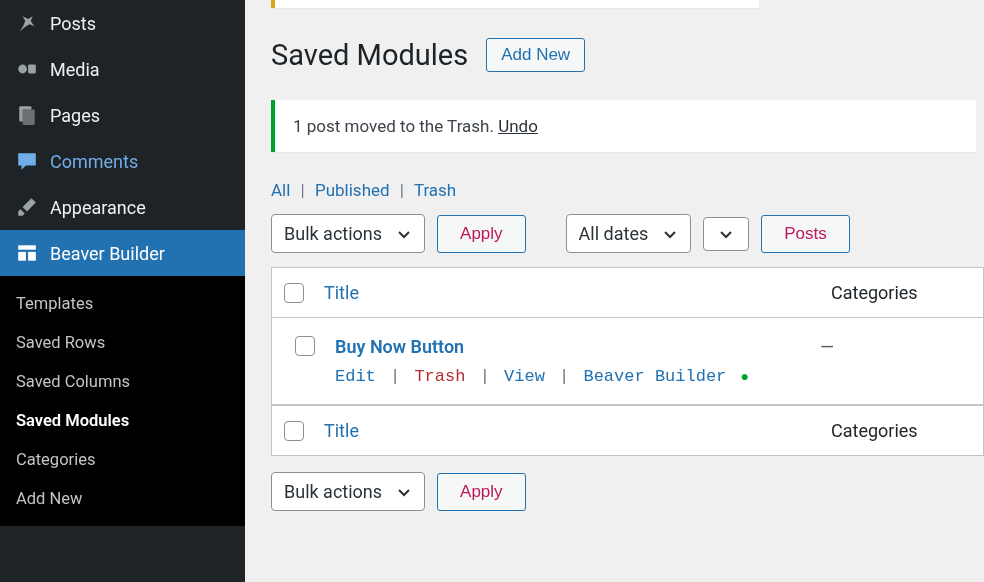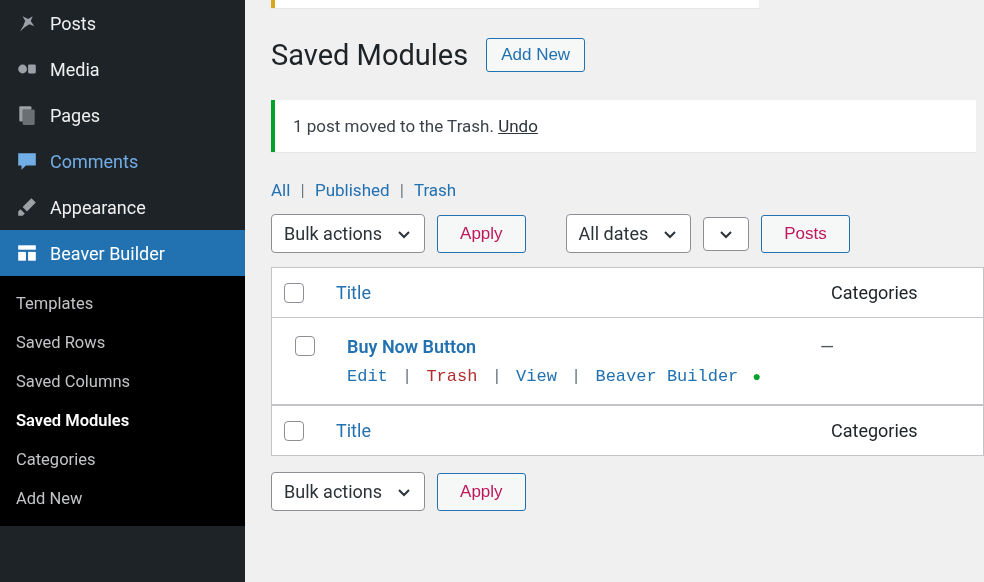--- a/index.html
+++ b/index.html
@@ -123,21 +123,21 @@
   padding: 8px 22px;
   border-radius: 3px;
   font-size: 17px;
   cursor: pointer;
 }
 .wp-table { background: #fff; border: 1px solid #c3c4c7; width: 100%; }
 .table-header, .table-footer, .table-row {
   display: flex;
   align-items: center;
   padding: 14px 12px;
-  gap: 32px;
+  gap: 20px;
 }
 .table-header, .table-footer { border-bottom: 1px solid #c3c4c7; }
 .table-footer { border-bottom: none; border-top: 1px solid #c3c4c7; }
 .table-row { border-bottom: 1px solid #c3c4c7; align-items: flex-start; padding: 18px 23px; }
 .checkbox {
   width: 20px;
   height: 20px;
   border: 1px solid #8c8f94;
   border-radius: 4px;
   background: #fff;

